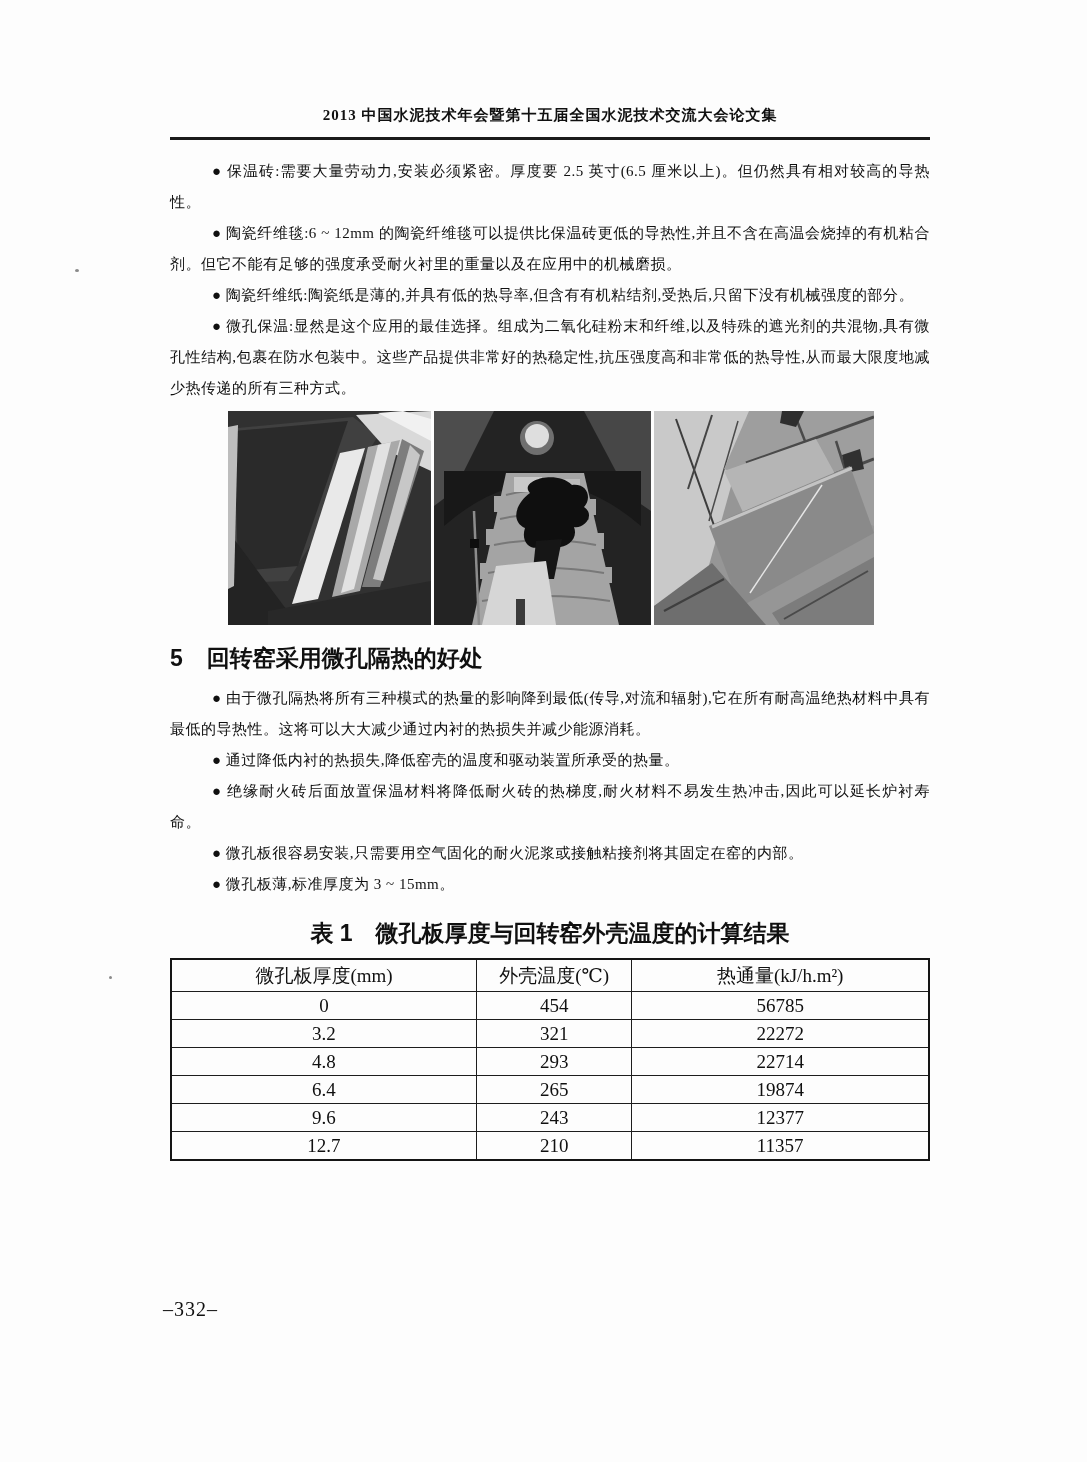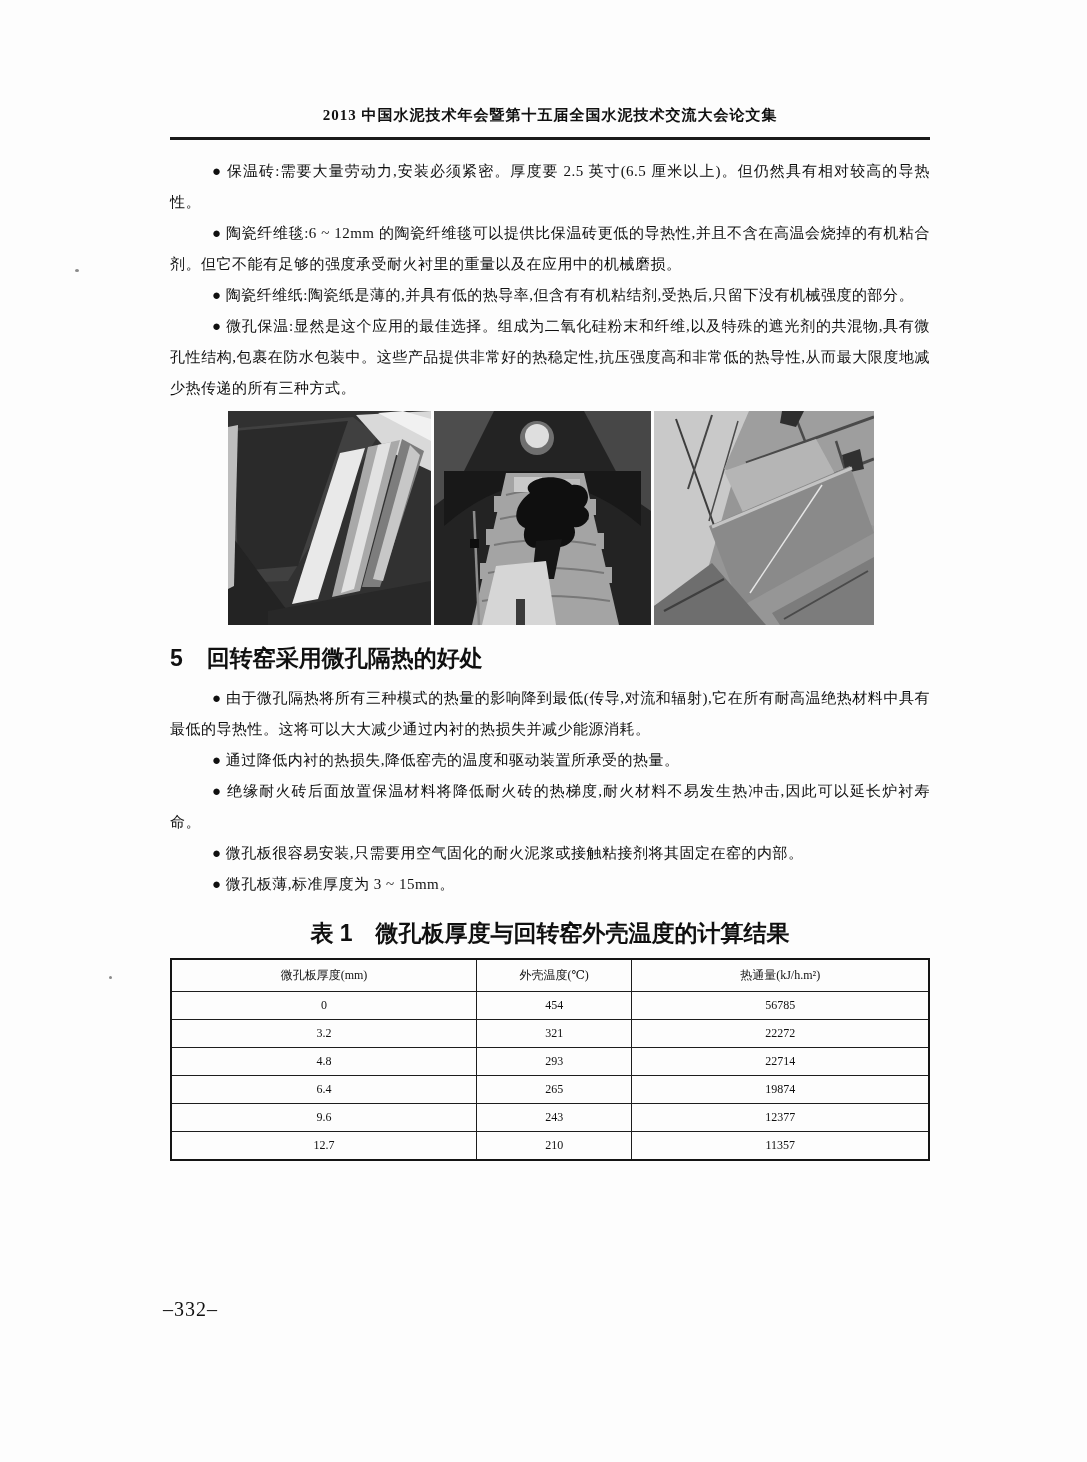--- a/index.html
+++ b/index.html
@@ -77,21 +77,21 @@
     text-align: center;
     font-size: 23px;
     font-weight: bold;
     font-family: "Liberation Sans", "DejaVu Sans", sans-serif;
   }
   table.results {
     margin-top: 9px;
     width: 100%;
     border-collapse: collapse;
     border: 2.5px solid #151515;
-    font-size: 12px;
+    font-size: 19px;
   }
   table.results th, table.results td {
     border: 1.5px solid #1d1d1d;
     text-align: center;
     font-weight: normal;
     padding: 2px 4px;
   }
   table.results th { height: 27px; }
   table.results td { height: 23px; }
   .page-number {

